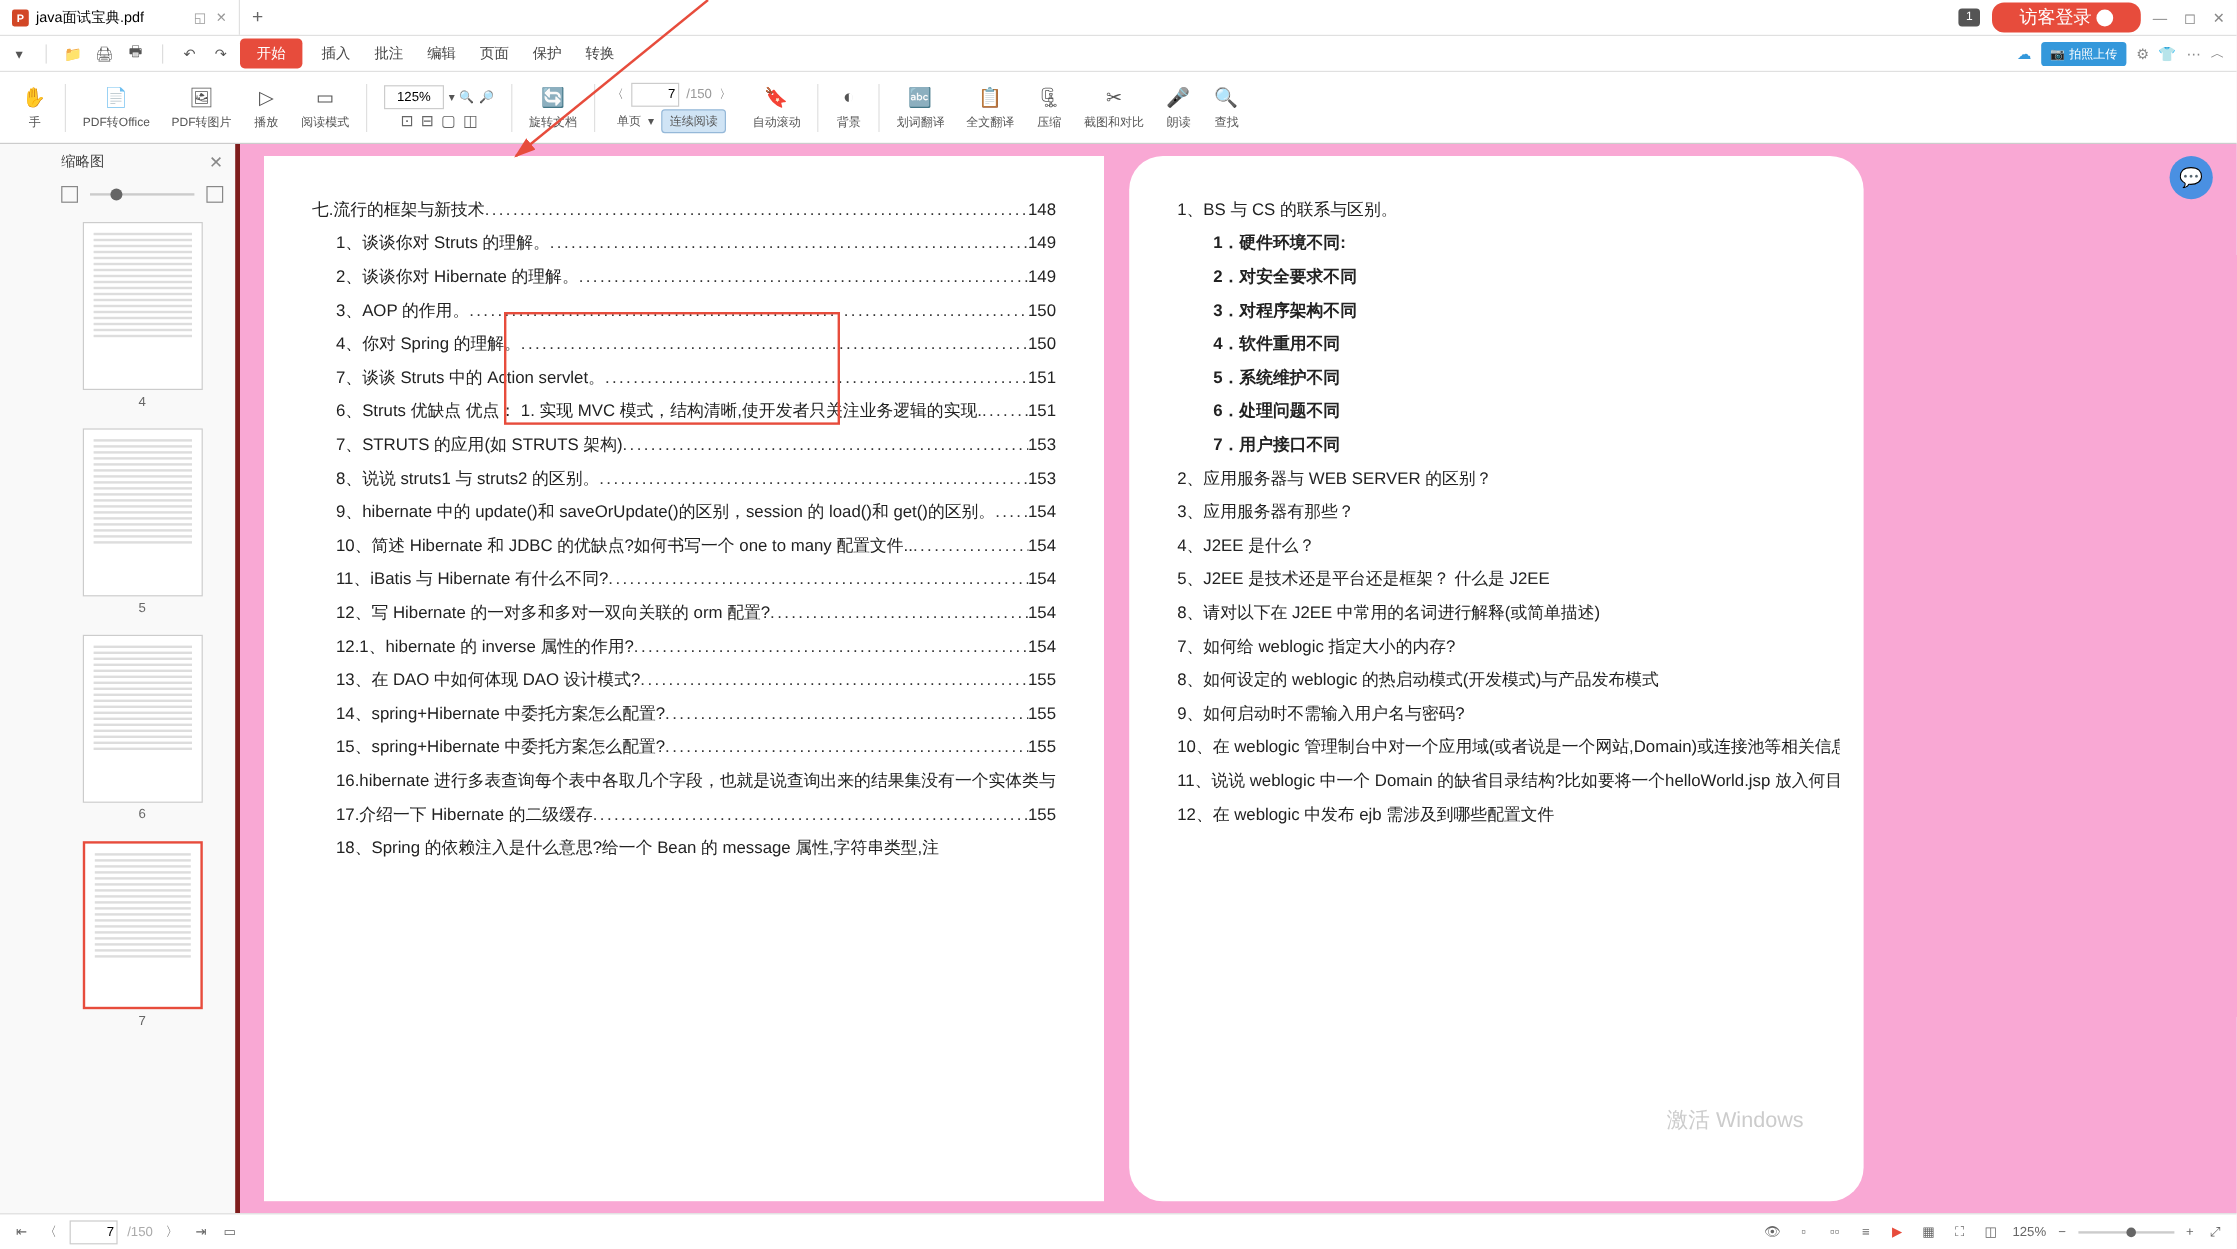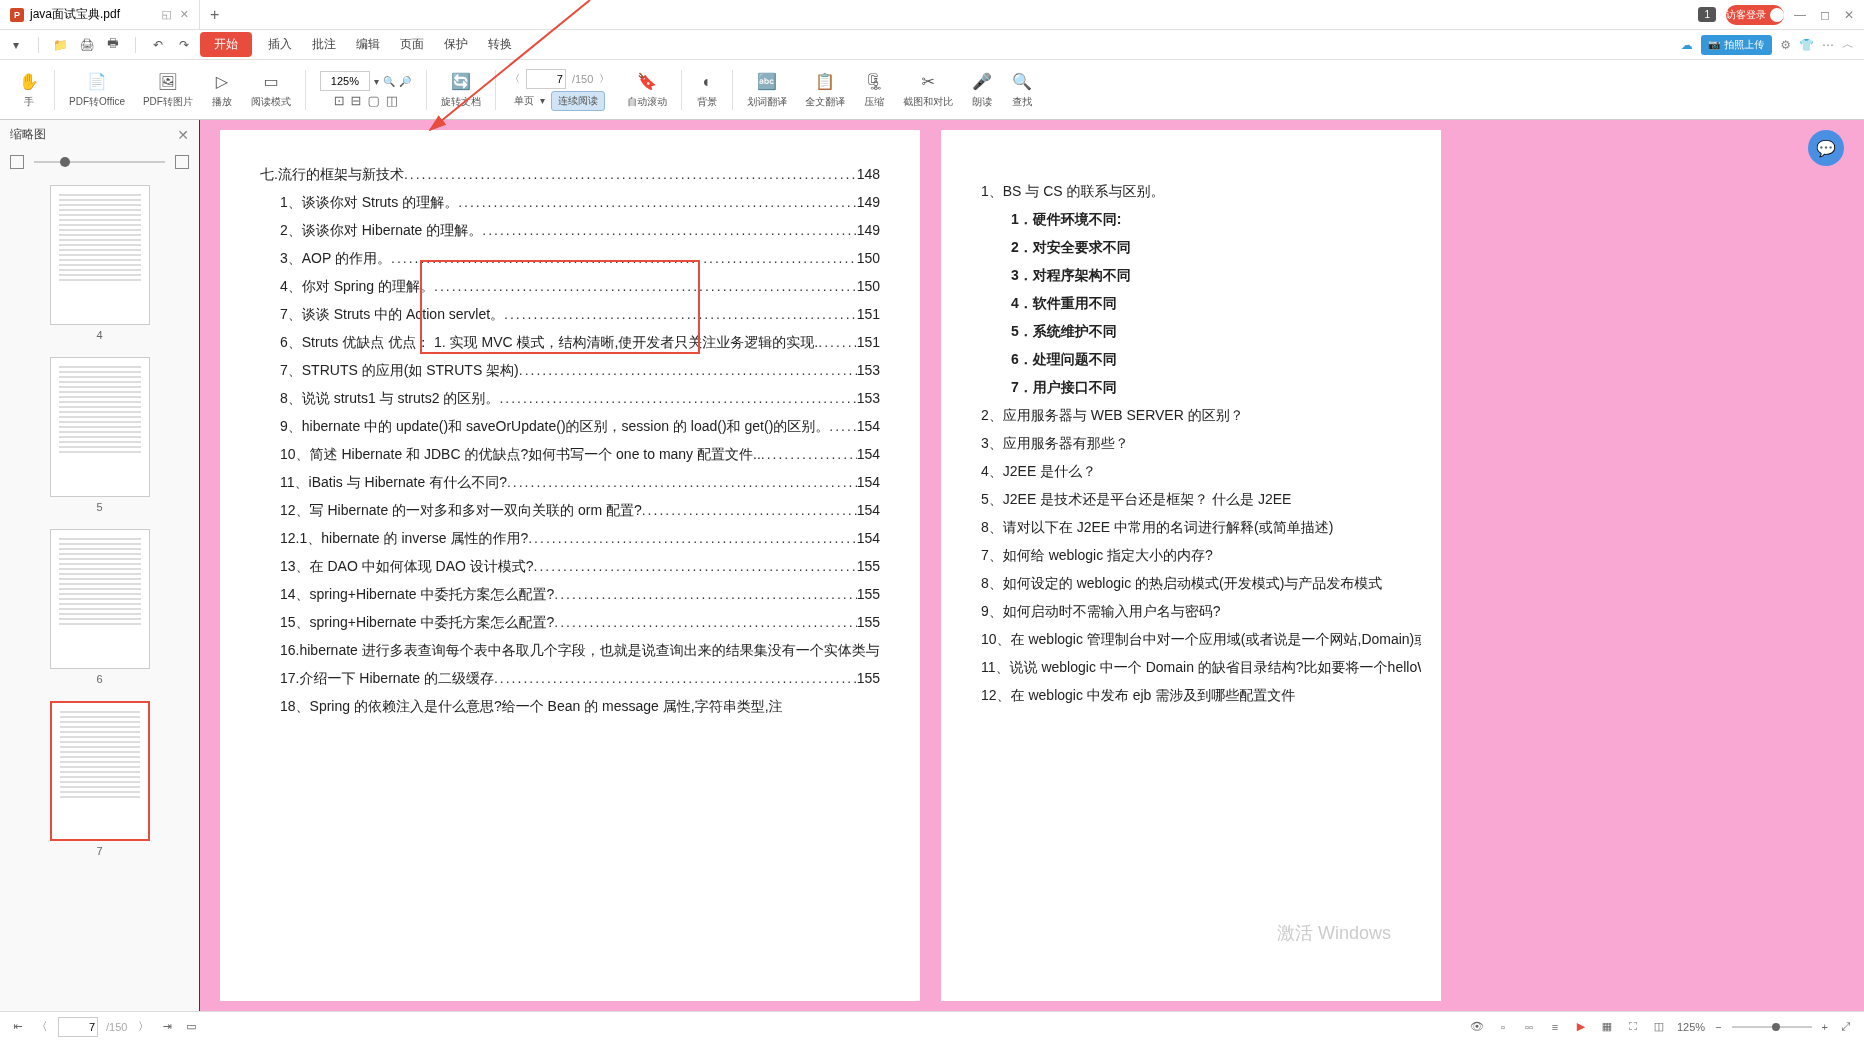--- a/index.html
+++ b/index.html
@@ -4,21 +4,21 @@
 <style>
 *{margin:0;padding:0;box-sizing:border-box;font-family:"Microsoft YaHei",Arial,sans-serif;}
 body{background:#f5f5f5;overflow:hidden;width:1864px;height:1041px;position:relative;}
 .titlebar{height:30px;background:#fff;display:flex;align-items:center;border-bottom:1px solid #e0e0e0;position:relative;}
 .tab{display:flex;align-items:center;padding:0 10px;height:100%;border-right:1px solid #e0e0e0;font-size:12px;gap:6px;width:200px;}
 .tab-icon{width:14px;height:14px;background:#d24726;border-radius:2px;display:flex;align-items:center;justify-content:center;color:#fff;font-size:9px;font-weight:bold;}
 .tab-ctrl{display:flex;gap:8px;margin-left:auto;color:#999;font-size:11px;}
 .newtab{padding:0 10px;color:#666;font-size:16px;cursor:pointer;}
 .titlebar-right{position:absolute;right:10px;display:flex;align-items:center;gap:10px;}
 .badge-1{background:#555;color:#fff;font-size:10px;padding:2px 6px;border-radius:3px;}
-.login-btn{background:#e74c3c;color:#fff;font-size:10px;padding:3px 0;border-radius:10px;display:flex;align-items:center;gap:4px;}
+.login-btn{background:#e74c3c;color:#fff;font-size:15px;padding:3px 23px;border-radius:10px;display:flex;align-items:center;gap:4px;}
 .avatar-icon{width:14px;height:14px;background:#fff;border-radius:50%;}
 .win-ctrl{display:flex;gap:14px;color:#888;font-size:12px;}
 .menubar{height:30px;background:#fff;display:flex;align-items:center;padding:0 8px;gap:4px;font-size:12px;border-bottom:1px solid #e0e0e0;position:relative;}
 .menu-icons{display:flex;gap:10px;color:#555;align-items:center;}
 .menu-icon{width:16px;height:16px;display:flex;align-items:center;justify-content:center;}
 .menu-sep{width:1px;height:16px;background:#ddd;margin:0 4px;}
 .start-btn{background:#e74c3c;color:#ffffff;padding:4px 14px;border-radius:4px;font-size:12px;margin:0 4px;}
 .menu-item{padding:4px 8px;color:#444;}
 .menubar-right{position:absolute;right:10px;display:flex;align-items:center;gap:8px;}
 .cloud-badge{background:#3498db;color:#fff;font-size:10px;padding:3px 8px;border-radius:3px;display:flex;align-items:center;gap:3px;}
@@ -26,36 +26,36 @@
 .tool-group{display:flex;flex-direction:column;align-items:center;padding:0 8px;font-size:10px;color:#555;gap:2px;}
 .tool-group-row{display:flex;gap:6px;align-items:center;}
 .tool-icon{width:22px;height:22px;display:flex;align-items:center;justify-content:center;color:#555;font-size:16px;}
 .tool-sep{width:1px;height:40px;background:#e0e0e0;margin:0 4px;}
 .zoom-box{display:flex;align-items:center;gap:4px;}
 .zoom-input{width:50px;height:20px;border:1px solid #ccc;font-size:11px;text-align:center;}
 .page-nav{display:flex;align-items:center;gap:6px;}
 .page-input{width:40px;height:20px;border:1px solid #ccc;font-size:11px;text-align:right;padding-right:2px;}
 .read-mode{background:#d0e4f5;padding:2px 6px;border-radius:3px;font-size:10px;border:1px solid #95b8d8;}
 .main{display:flex;height:calc(100% - 150px);}
-.sidebar{width:200px;background:#f9f9f9;border-right:1px solid #7f1d1d;display:flex;flex-direction:column;}
+.sidebar{width:200px;background:#f9f9f9;border-right:4px solid #7f1d1d;display:flex;flex-direction:column;padding-left:41px;}
 .sidebar-header{display:flex;justify-content:space-between;align-items:center;padding:6px 10px;font-size:12px;color:#444;}
 .close-x{color:#888;font-size:14px;cursor:pointer;}
 .sidebar-toolbar{display:flex;align-items:center;padding:6px 10px;gap:10px;}
 .slider-track{flex:1;height:2px;background:#ccc;position:relative;}
 .slider-thumb{width:10px;height:10px;background:#666;border-radius:50%;position:absolute;top:-4px;left:20%;}
 .thumb-icon{width:14px;height:14px;border:1px solid #888;}
 .thumbs{flex:1;overflow-y:auto;padding:10px;}
 .thumb-item{display:flex;flex-direction:column;align-items:center;margin-bottom:16px;}
 .thumb-page{width:100px;height:140px;background:#fff;border:1px solid #ccc;padding:8px;display:flex;flex-direction:column;gap:3px;}
 .thumb-page.active{border:2px solid #e74c3c;}
 .thumb-line{height:2px;background:#ddd;}
 .thumb-num{font-size:11px;color:#666;margin-top:4px;}
 .content{flex:1;background:#f9a8d4;display:flex;gap:21px;padding:10px 20px;overflow:hidden;position:relative;}
 .page{background:#fff;width:700px;height:100%;padding:30px 40px;font-size:14px;color:#222;line-height:2.0;overflow:hidden;position:relative;}
-.page2{width:500px;padding:47px 20px 30px 40px;}
+.page2{width:612px;padding:30px 20px 30px 40px;border-radius:28px;}
 .red-box{position:absolute;border:2px solid #e74c3c;left:220px;top:140px;width:280px;height:94px;pointer-events:none;z-index:5;}
 .arrow{position:absolute;top:0;left:420px;width:180px;height:140px;pointer-events:none;z-index:6;}
 .toc-line{display:flex;white-space:nowrap;overflow:hidden;}
 .toc-text{flex-shrink:0;}
 .toc-dots{flex:1;overflow:hidden;letter-spacing:2px;color:#333;}
 .toc-page{flex-shrink:0;}
 .toc-indent{padding-left:20px;justify-content:space-between;}
 .toc-indent2{padding-left:30px;font-weight:bold;}
 .watermark{position:absolute;right:50px;bottom:50px;color:#ccc;font-size:18px;pointer-events:none;}
 .statusbar{height:30px;background:#fff;border-top:1px solid #ddd;display:flex;align-items:center;padding:0 10px;font-size:11px;color:#666;position:absolute;bottom:0;width:100%;}

